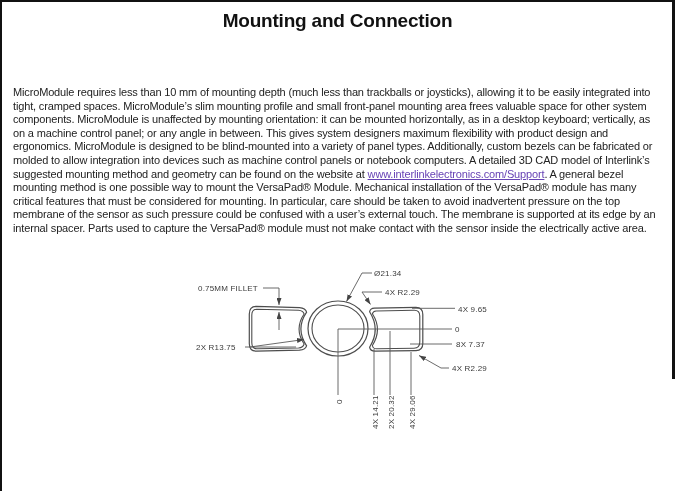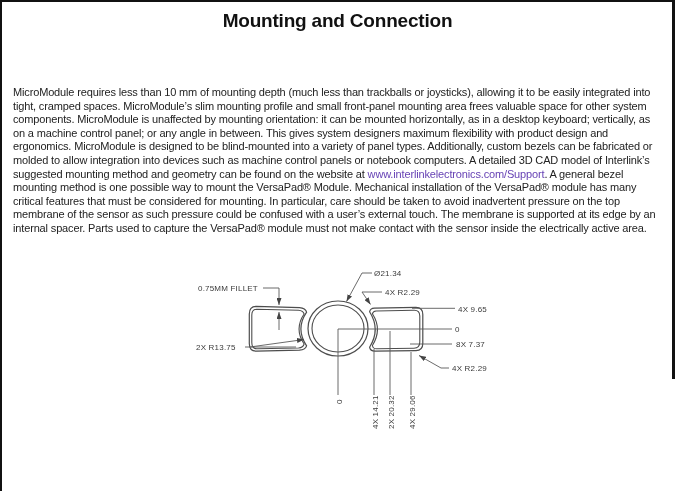--- a/index.html
+++ b/index.html
@@ -22,20 +22,21 @@
     letter-spacing:-0.2px;
   }
   .paragraph{
     position:absolute;left:13px;top:86px;width:651px;
     font-size:11px;line-height:13.6px;color:#222;
     letter-spacing:-0.15px;
     text-align:left;
   }
   .paragraph a{
     color:#6743b5;
+    text-decoration:underline;
     cursor:pointer;
   }
   .diagram{
     position:absolute;left:190px;top:260px;width:310px;height:180px;
   }
   .diagram svg{display:block;width:100%;height:100%;}
   .dim-text{
     font-family:"Liberation Sans", sans-serif;
     font-size:8px;
     fill:#3a3a3a;

